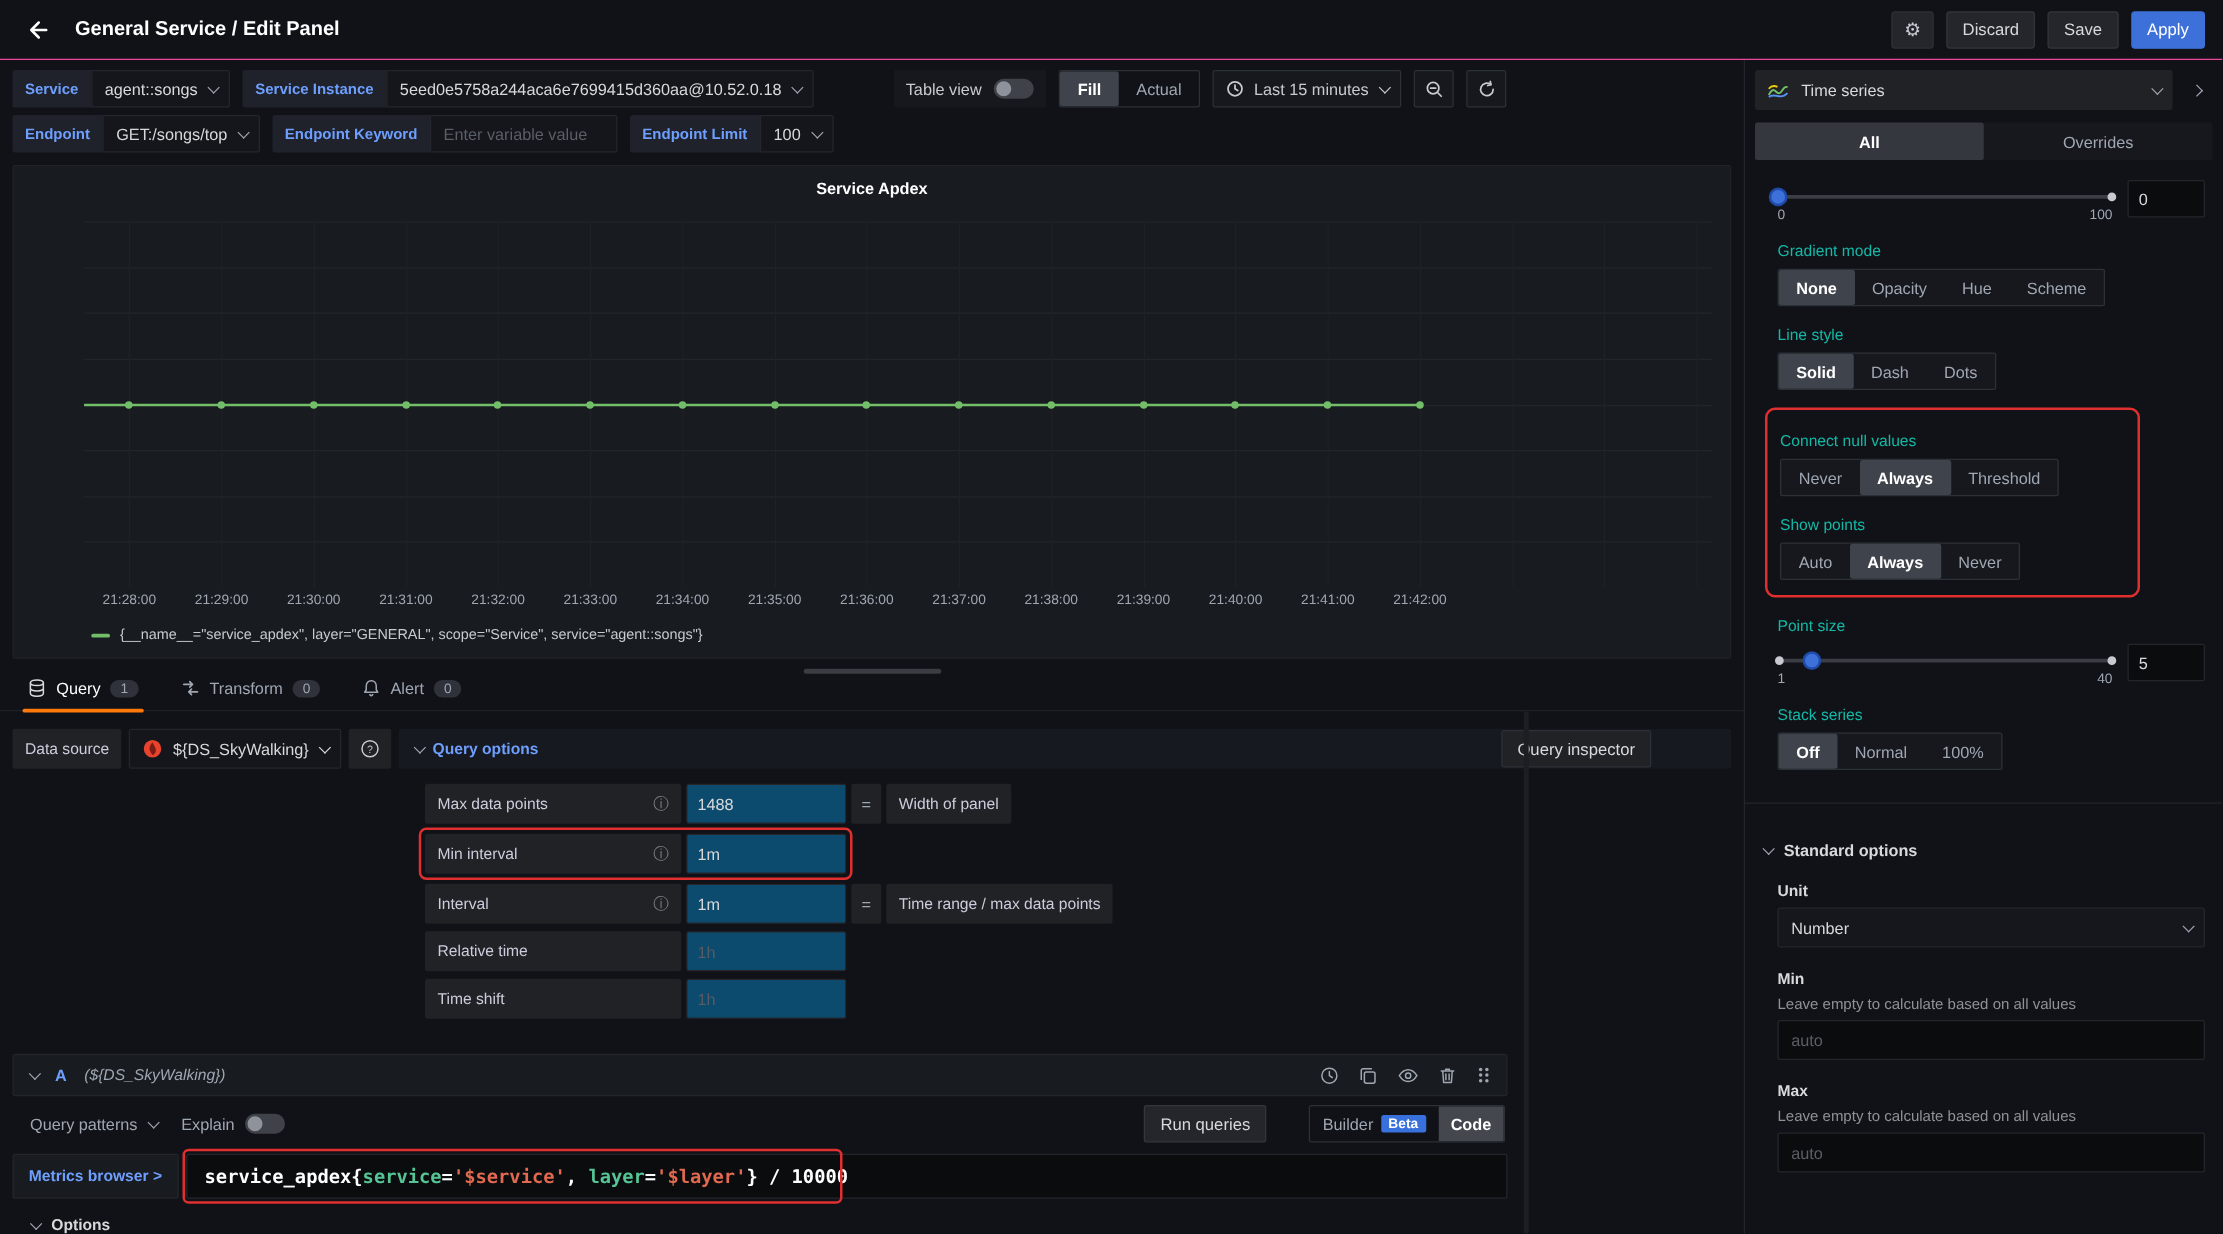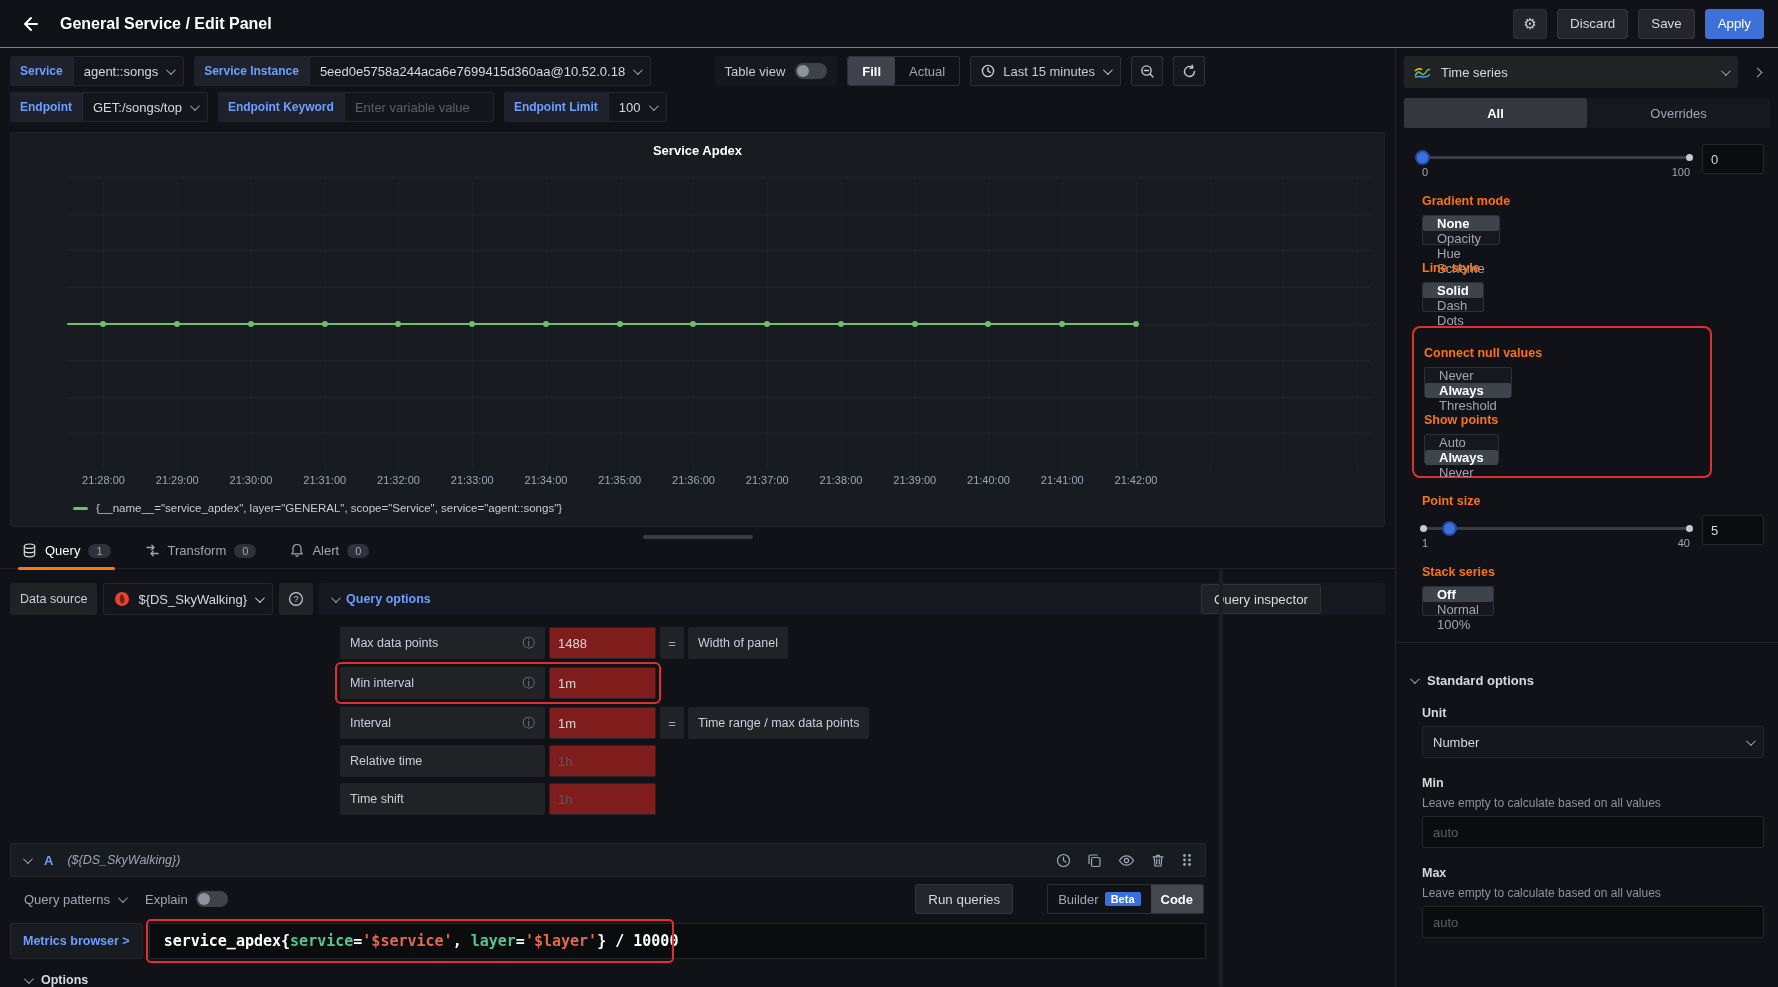--- a/index.html
+++ b/index.html
@@ -76,21 +76,21 @@
   .lbl-box { background:#202226; color:#ccccdc; font-weight:500; display:flex; align-items:center; padding:0 10px; border-radius:2px; font-size:12.5px; }
   .ds-row { display:flex; align-items:center; gap:6px; height:32px; }
   .ds-select { display:flex; align-items:center; gap:8px; height:32px; padding:0 10px; background:#14161b; border:1px solid #24262c; border-radius:2px; color:#d8d9da; }
   .help-btn { width:34px; height:32px; background:#202226; border-radius:2px; display:flex; align-items:center; justify-content:center; color:#c7cbd1; }
   .qo-header { flex:1; display:flex; align-items:center; gap:8px; height:32px; background:#16191f; border-radius:2px; padding:0 12px; color:var(--link-blue); font-weight:700; font-size:12.5px; }
   .qi-btn { margin-left:auto; margin-right:52px; height:30px; padding:0 12px; background:#202226; border:1px solid #2c3037; border-radius:2px; color:#d8d9da; display:flex; align-items:center; font-weight:500; }
   .qo-grid { margin:12px 0 0 330px; }
   .qo-row { display:flex; align-items:center; gap:4px; height:32px; margin-bottom:6px; }
   .qo-label { width:205px; height:32px; justify-content:space-between; }
   .qo-label .info { color:#7b8087; }
-  .qo-input { width:107px; height:32px; background:#7f1d1d; border:1px solid #24262c; color:#d8d9da; padding:4px 8px; font-family:inherit; font-size:13px; border-radius:2px; }
+  .qo-input { width:128px; height:32px; background:#0c4a6e; border:1px solid #24262c; color:#d8d9da; padding:4px 8px; font-family:inherit; font-size:13px; border-radius:2px; }
   .qo-input::placeholder { color:#575b63; }
   .eq-box { width:24px; height:32px; display:flex; align-items:center; justify-content:center; background:#202226; color:#9fa7b3; border-radius:2px; }
   .note-box { height:32px; }
   .hl-red { display:inline-flex; border:2px solid var(--annotation-red); border-radius:6px; padding:3px; margin:-3px 0 3px -5px; }
   .hl-red .qo-row { margin-bottom:0; }
 
   .query-card { margin-top:28px; width:1196px; }
   .qrow-a { height:34px; display:flex; align-items:center; gap:14px; background:#181b1f; border:1px solid #22252b; border-radius:2px; padding:0 12px; }
   .qrow-a .ref { color:var(--link-blue); font-weight:700; }
   .qrow-a .dsname { color:#9fa7b3; font-style:italic; font-size:12.5px; }
@@ -117,22 +117,22 @@
   .viz-select { flex:1; height:32px; background:#202226; border-radius:2px; display:flex; align-items:center; gap:10px; padding:0 10px; color:#d8d9da; font-weight:500; }
   .viz-select .chev { margin-left:auto; color:#9fa7b3; }
   .collapse-btn { width:26px; height:32px; display:flex; align-items:center; justify-content:center; color:#9fa7b3; }
   .search-row { margin:12px 8px 0 8px; height:32px; border:1px solid #2c3037; border-radius:2px; display:flex; align-items:center; gap:8px; padding:0 8px; color:#9fa7b3; }
   .search-row input { flex:1; background:transparent; border:none; outline:none; color:#d8d9da; font-family:inherit; font-size:13px; }
   .search-row input::placeholder { color:#7b8087; }
   .sb-tabs { display:flex; margin:10px 8px 0 8px; height:30px; background:#16181d; border-radius:2px; }
   .sb-tab { flex:1; display:flex; align-items:center; justify-content:center; color:#9fa7b3; border-radius:2px; }
   .sb-tab.sel { background:#34373e; color:#fff; font-weight:700; }
   .sb-content { padding:16px 14px 0 14px; overflow:hidden; flex:1; }
-  .opt-label { font-size:12.5px; font-weight:700; color:#f97316; margin:16px 0 7px 12px; }
-  .seg { display:inline-flex; border:1px solid #2c3037; border-radius:2px; background:#16181d; margin-left:12px; height:30px; align-items:stretch;flex-direction:column; }
+  .opt-label { font-size:12.5px; font-weight:400; color:#14b8a6; margin:16px 0 7px 12px; }
+  .seg { display:inline-flex; border:1px solid #2c3037; border-radius:2px; background:#16181d; margin-left:12px; height:30px; align-items:stretch; }
   .seg .seg-item { padding:0 14px; }
   .slider-row { display:flex; align-items:flex-start; gap:12px; margin-left:12px; }
   .slider-zone { flex:1; position:relative; height:34px; }
   .slider-track { position:absolute; left:0; right:0; top:12px; height:3px; background:#3a3d44; border-radius:2px; }
   .slider-handle { position:absolute; top:6px; width:15px; height:15px; border-radius:50%; background:var(--accent-blue); border:2px solid #1f4aa8; transform:translateX(-7px); }
   .slider-dot { position:absolute; top:10px; width:7px; height:7px; border-radius:50%; background:#c7cbd1; transform:translateX(-3px); }
   .slider-min { position:absolute; left:0; top:22px; font-size:11px; color:#9fa7b3; }
   .slider-max { position:absolute; right:0; top:22px; font-size:11px; color:#9fa7b3; }
   .slider-val { width:62px; height:30px; background:#0b0c0e; border:1px solid #24262c; border-radius:2px; color:#d8d9da; padding:0 8px; font-family:inherit; font-size:13px; }
   .redbox { border:2.5px solid var(--annotation-red); border-radius:8px; padding:2px 12px 12px 0; margin:14px 48px 0 2px; width:fit-content; min-width:300px; }

